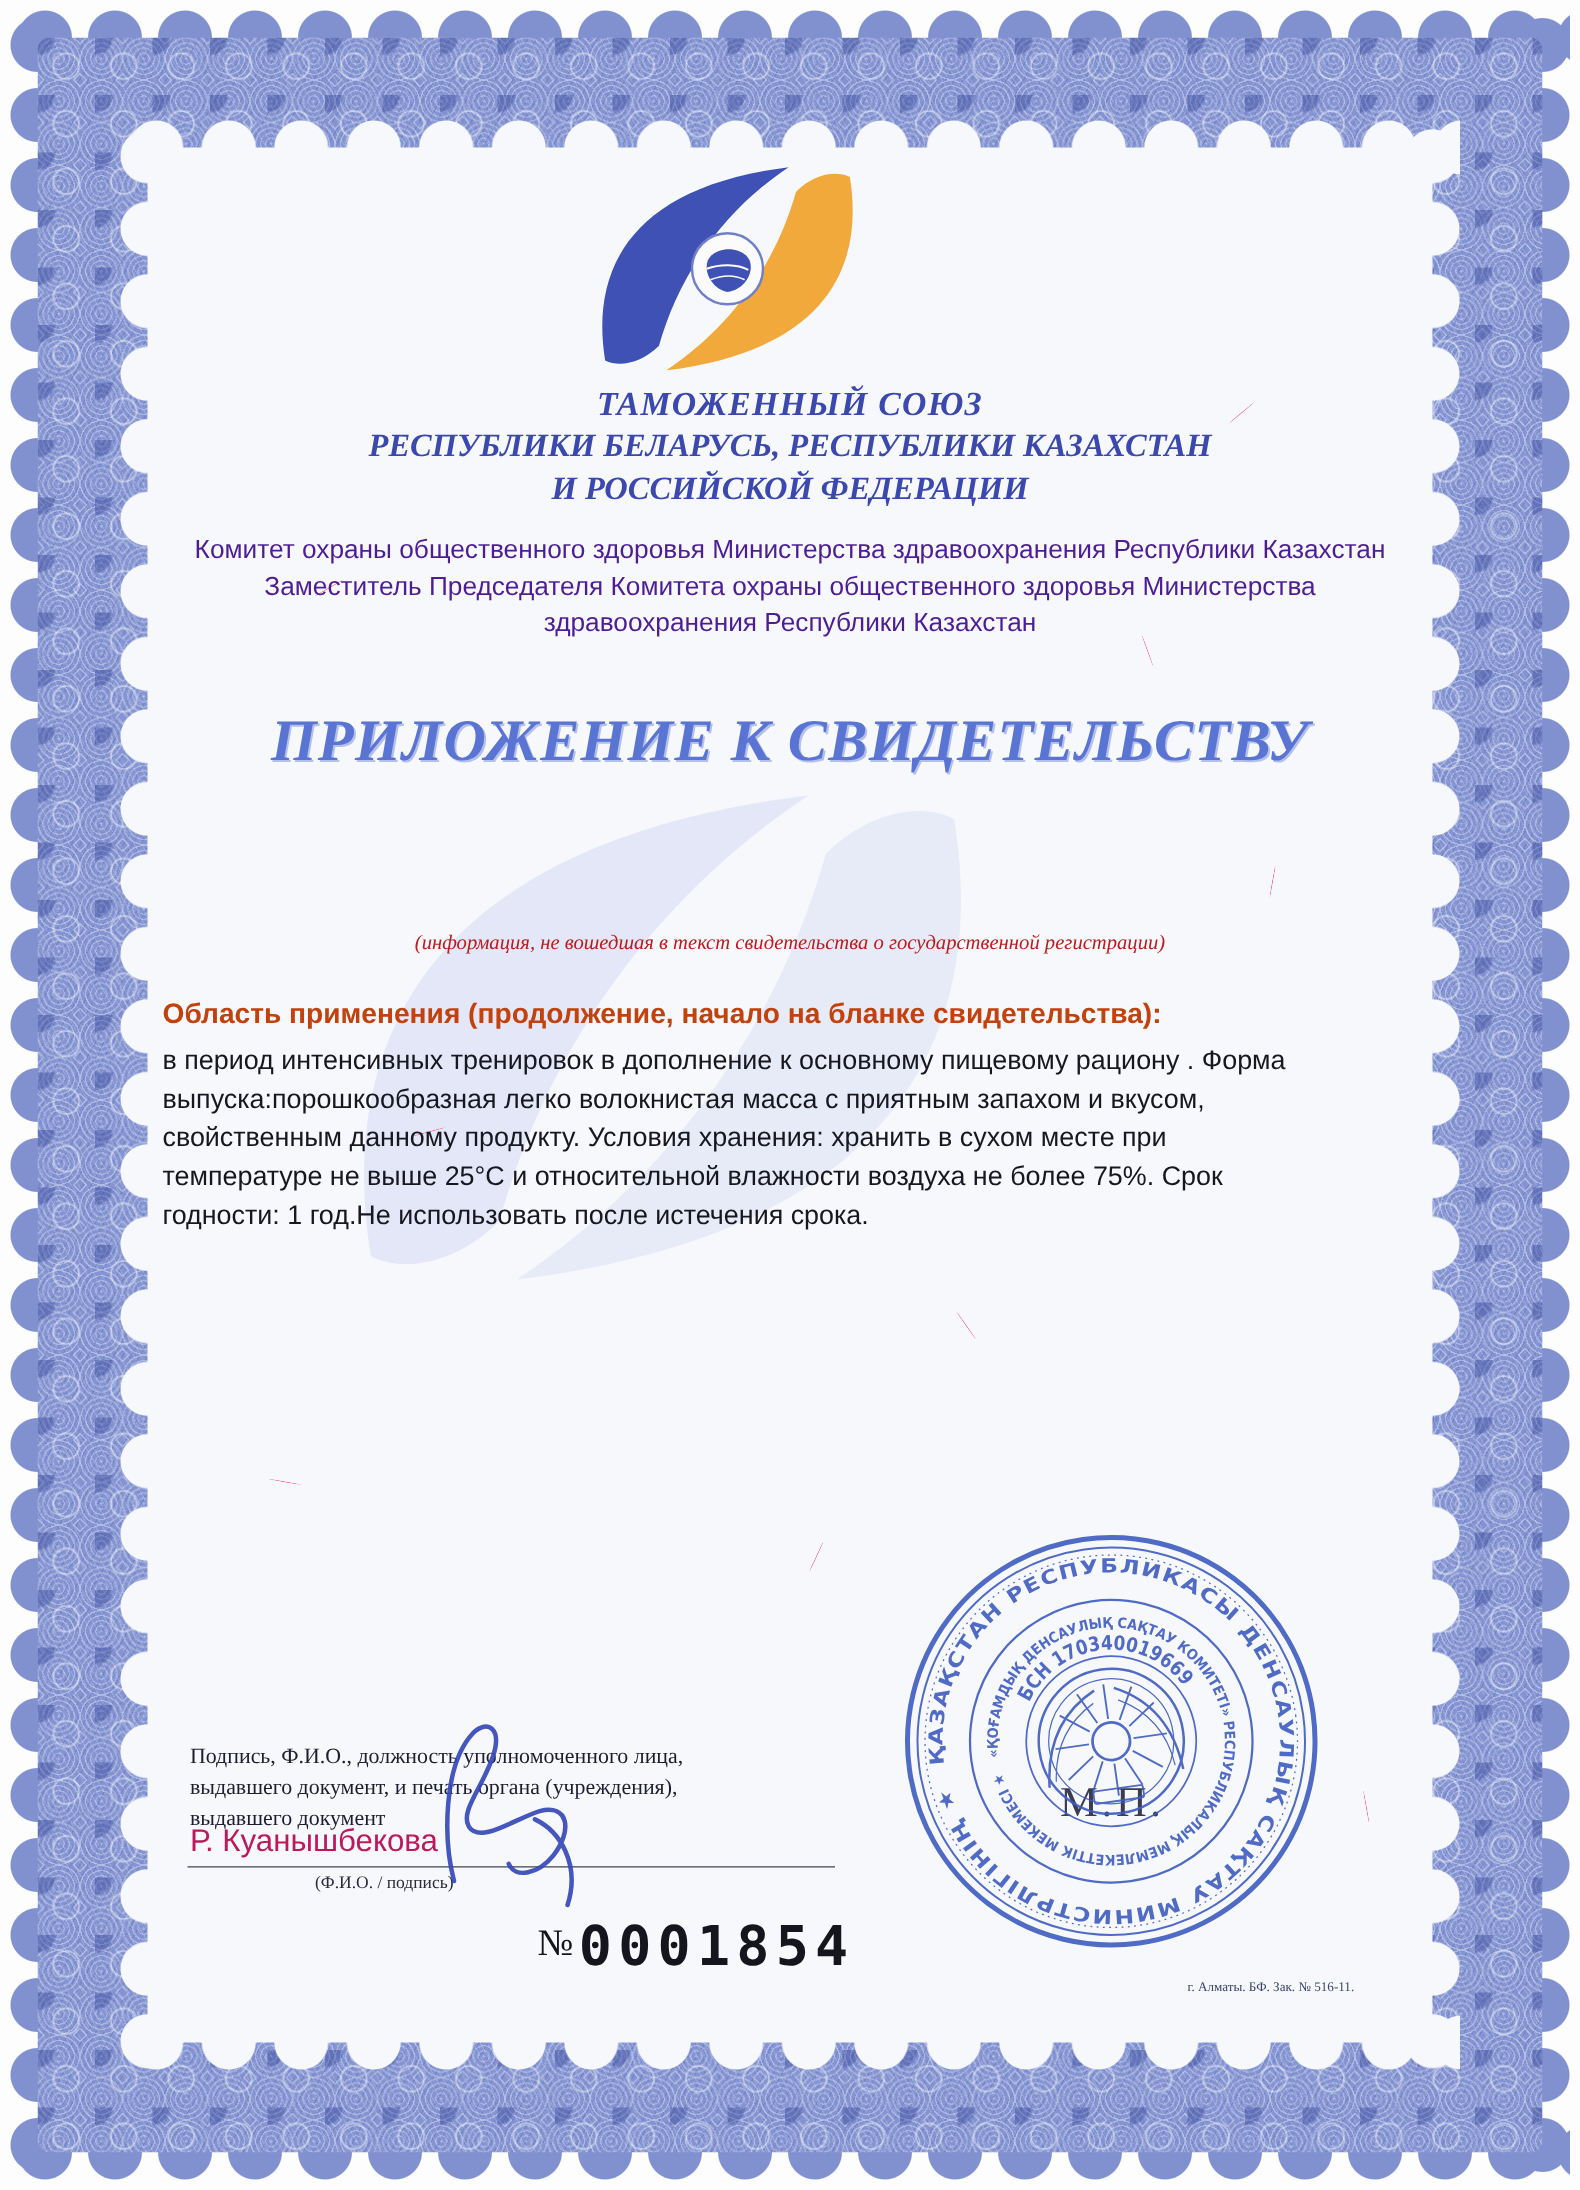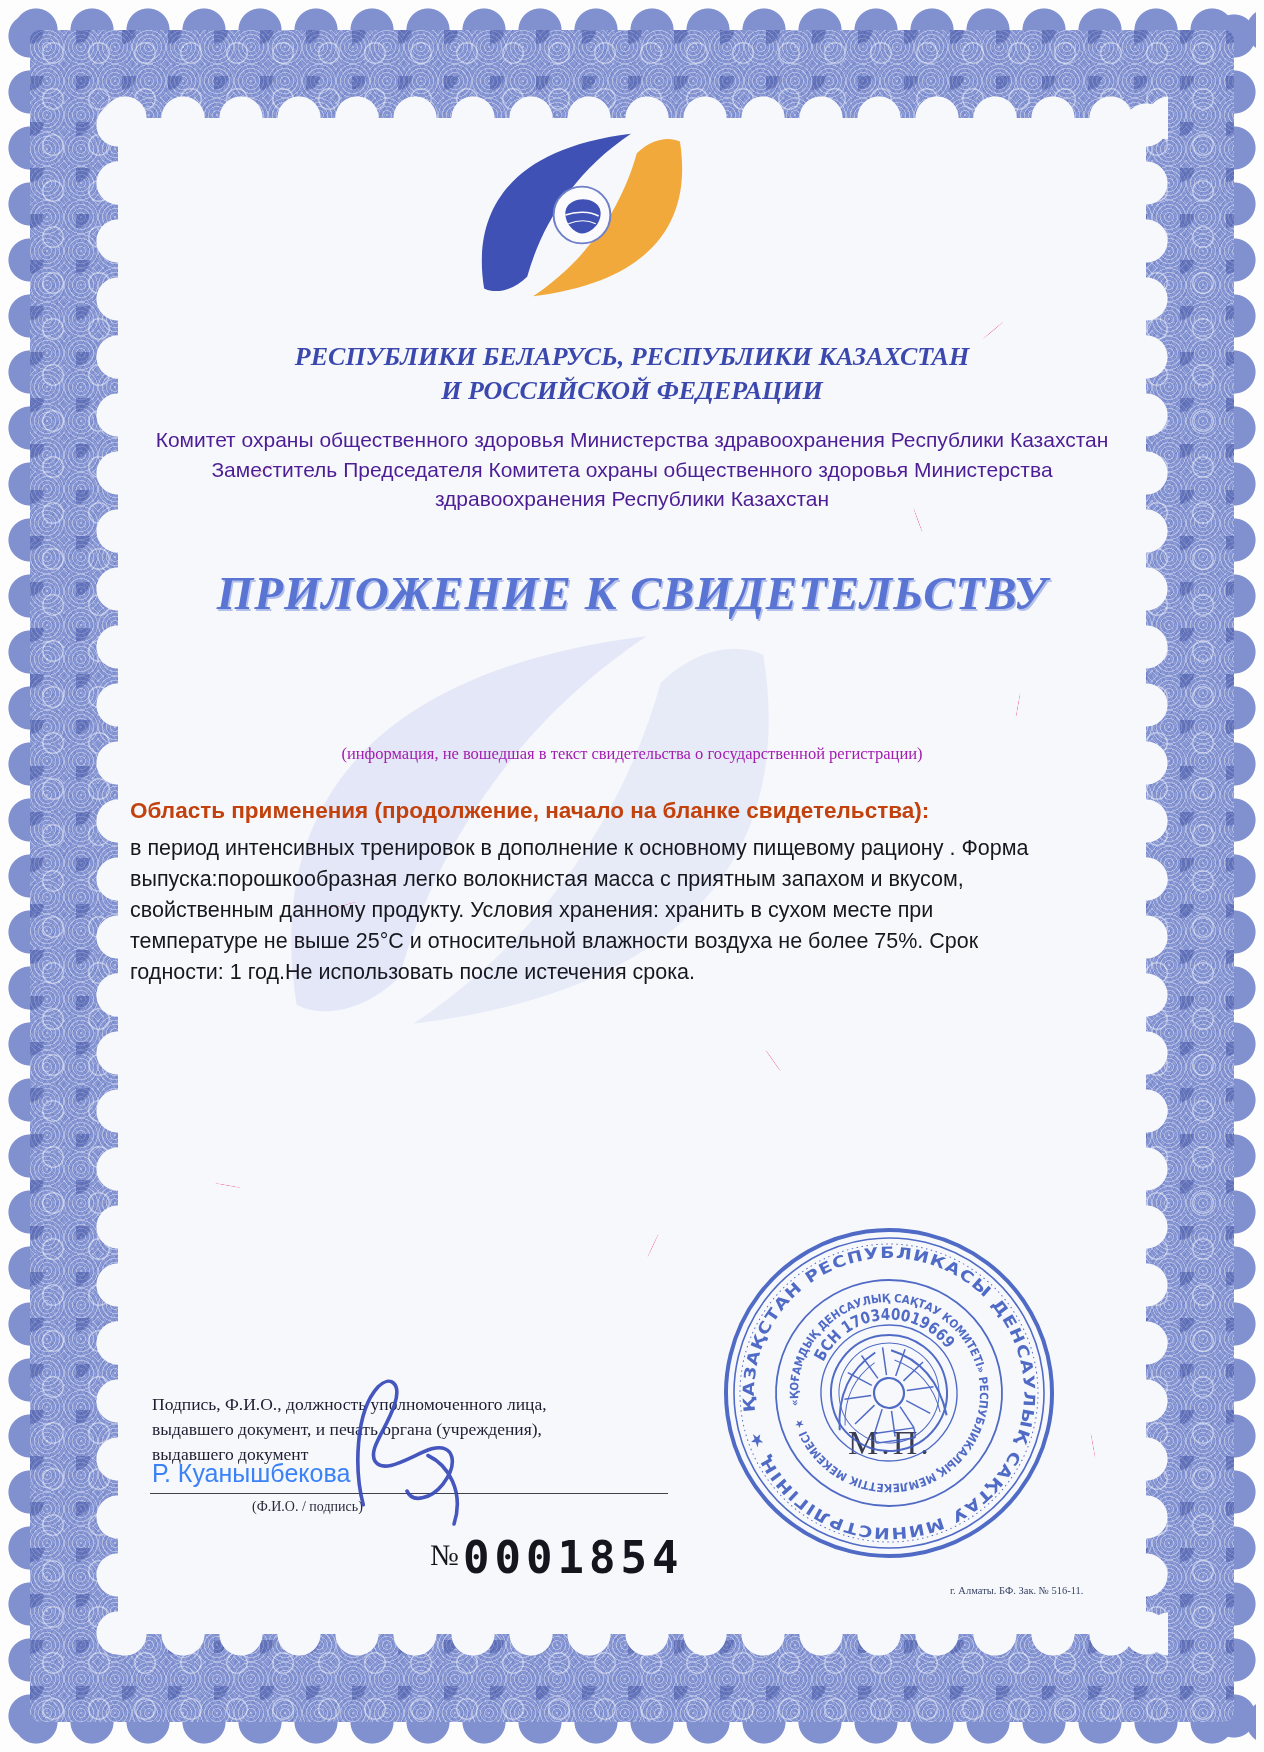--- a/index.html
+++ b/index.html
@@ -62,26 +62,26 @@
     text-shadow:1.5px 1.5px 0 rgba(150,168,226,.7);
   }
   .sub-title{top:630px;font-size:31px;color:#4d63c4;}
   .date-line{top:692px;font-size:22px;color:#1d1d28;}
   .date-line .lbl{font-family:"Liberation Serif",serif;}
   .date-line .val{
     font-family:"Liberation Sans",sans-serif;
     border-bottom:1.5px solid #23232e;padding:0 26px 1px 26px;
   }
   .date-line .val.num{padding:0 10px 1px 10px;letter-spacing:.5px;}
-  .info-note{top:744px;font-size:16.5px;color:#a21caf;}
+  .info-note{top:744px;font-size:16.5px;color:#b91c1c;font-style:italic;}
   .scope-head{top:798px;left:130px;width:910px;font-size:22.5px;font-weight:bold;color:#c2410c;}
   .scope-text{top:833px;left:130px;width:912px;font-size:21.5px;line-height:31px;color:#17171f;text-align:left;}
   
   .sig-caption{top:1392px;left:152px;width:420px;font-size:17.5px;line-height:25px;color:#1d1d30;}
-  .sig-name{top:1459px;left:152px;font-size:25px;color:#3b82f6;z-index:5;}
+  .sig-name{top:1459px;left:152px;font-size:25px;color:#be185d;z-index:5;}
   .sig-line{top:1448px;left:150px;width:518px;height:45px;border-bottom:1.5px solid #41414e;z-index:4;}
   .sig-note{top:1499px;left:252px;font-size:14px;color:#2a2a3a;z-index:5;}
   .scribble{top:1366px;left:316px;z-index:6;transform:rotate(-4deg);}
   
   .mp-label{top:1424px;left:848px;font-size:34px;letter-spacing:3px;color:#3a3d52;z-index:3;}
   .stamp{top:1220px;left:716px;z-index:7;opacity:.9;transform:rotate(-8deg);}
   
   .doc-number{top:1532px;left:430px;z-index:5;color:#15151d;}
   .doc-number .no-sign{font-family:"Liberation Serif",serif;font-size:30px;vertical-align:8px;}
   .doc-number .digits{font-family:"DejaVu Sans Mono",monospace;font-size:44px;font-weight:600;letter-spacing:5px;}
@@ -119,20 +119,21 @@
 
   <svg class="abs z3" style="top:122px;left:442px;" width="280" height="186" viewBox="0 0 240 190">
     <path d="M20,170 C8,96 40,28 170,12 C110,52 78,108 64,158 C50,172 32,176 20,170 Z" fill="#3f51b5"></path>
     <path d="M220,20 C232,94 200,162 70,178 C130,138 162,82 176,32 C190,18 208,14 220,20 Z" fill="#f2a93b"></path>
     <circle cx="120" cy="95" r="29" fill="#fbfbfd" stroke="#6f80c8" stroke-width="2"></circle>
     <path d="M104,88 C110,76 132,76 138,88 C142,98 134,112 120,114 C108,112 100,98 104,88 Z" fill="#3f51b5"></path>
     <path d="M103,95 C114,91 128,91 137,96" stroke="#fbfbfd" stroke-width="1.6" fill="none"></path>
     <path d="M106,104 C116,100 126,100 134,104" stroke="#fbfbfd" stroke-width="1.2" fill="none"></path>
   </svg>
 
+  <div class="abs center blue-head h-union1 z3">ТАМОЖЕННЫЙ СОЮЗ</div>
   <div class="abs center blue-head h-union2 z3">РЕСПУБЛИКИ БЕЛАРУСЬ, РЕСПУБЛИКИ КАЗАХСТАН</div>
   <div class="abs center blue-head h-union3 z3">И РОССИЙСКОЙ ФЕДЕРАЦИИ</div>
 
   <div class="abs center auth auth1 z3">Комитет охраны общественного здоровья Министерства здравоохранения Республики Казахстан</div>
   <div class="abs center auth auth2 z3">Заместитель Председателя Комитета охраны общественного здоровья Министерства</div>
   <div class="abs center auth auth3 z3">здравоохранения Республики Казахстан</div>
 
 
   <div class="abs center blue-head main-title z3">ПРИЛОЖЕНИЕ К СВИДЕТЕЛЬСТВУ</div>
 

